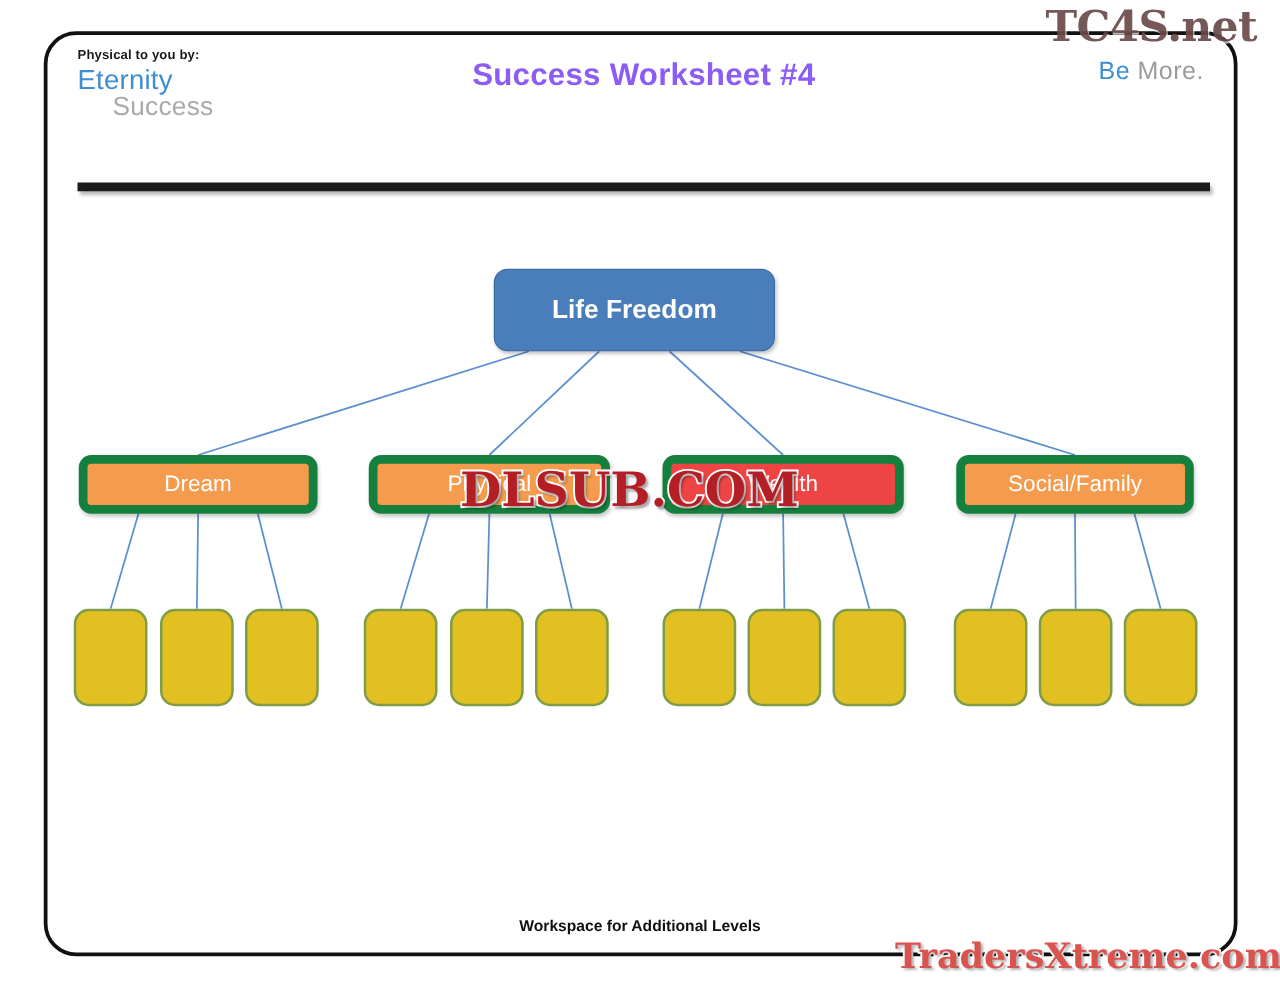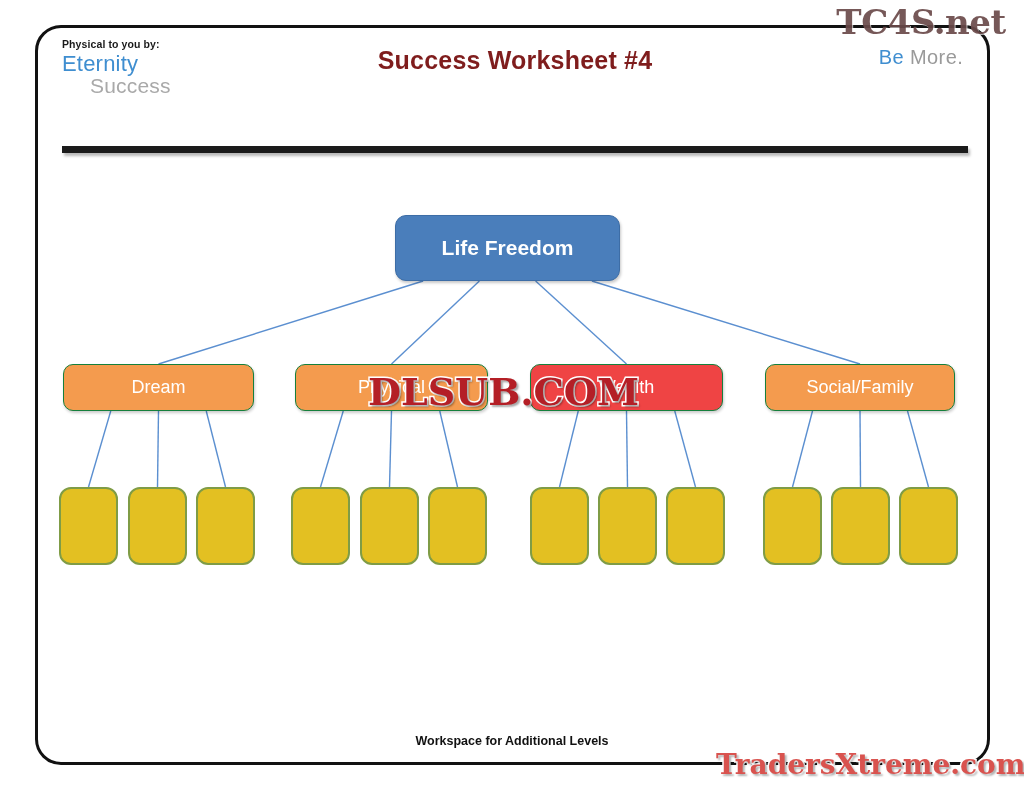--- a/index.html
+++ b/index.html
@@ -57,21 +57,21 @@
 
   #title-block {
     position: absolute;
     left: 300px; top: 46px;
     width: 430px;
     text-align: center;
   }
   #worksheet-title {
     font-size: 25px;
     font-weight: bold;
-    color: #7f1d1d;
+    color: #8b5cf6;
     letter-spacing: 0.2px;
   }
   #worksheet-subtitle {
     font-size: 21px;
     color: #171717;
     margin-top: 5px;
   }
 
   
   #tc4s-wrap {
@@ -130,21 +130,21 @@
     background: #4a7ebb;
     border: 1px solid #3d6da6;
     border-radius: 11px;
     color: #ffffff;
     font-size: 21px;
     font-weight: bold;
     box-shadow: 1px 2px 3px rgba(0,0,0,0.22);
   }
   .node-branch {
     background: #f49b4e;
-    border: 1px solid #15803d;
+    border: 7px solid #15803d;
     border-radius: 10px;
     color: #ffffff;
     font-size: 18px;
     font-weight: 400;
     box-shadow: 1px 2px 3px rgba(0,0,0,0.2);
   }
   .node-leaf {
     background: #e3c022;
     border: 2px solid #7f9c46;
     border-radius: 12px;

